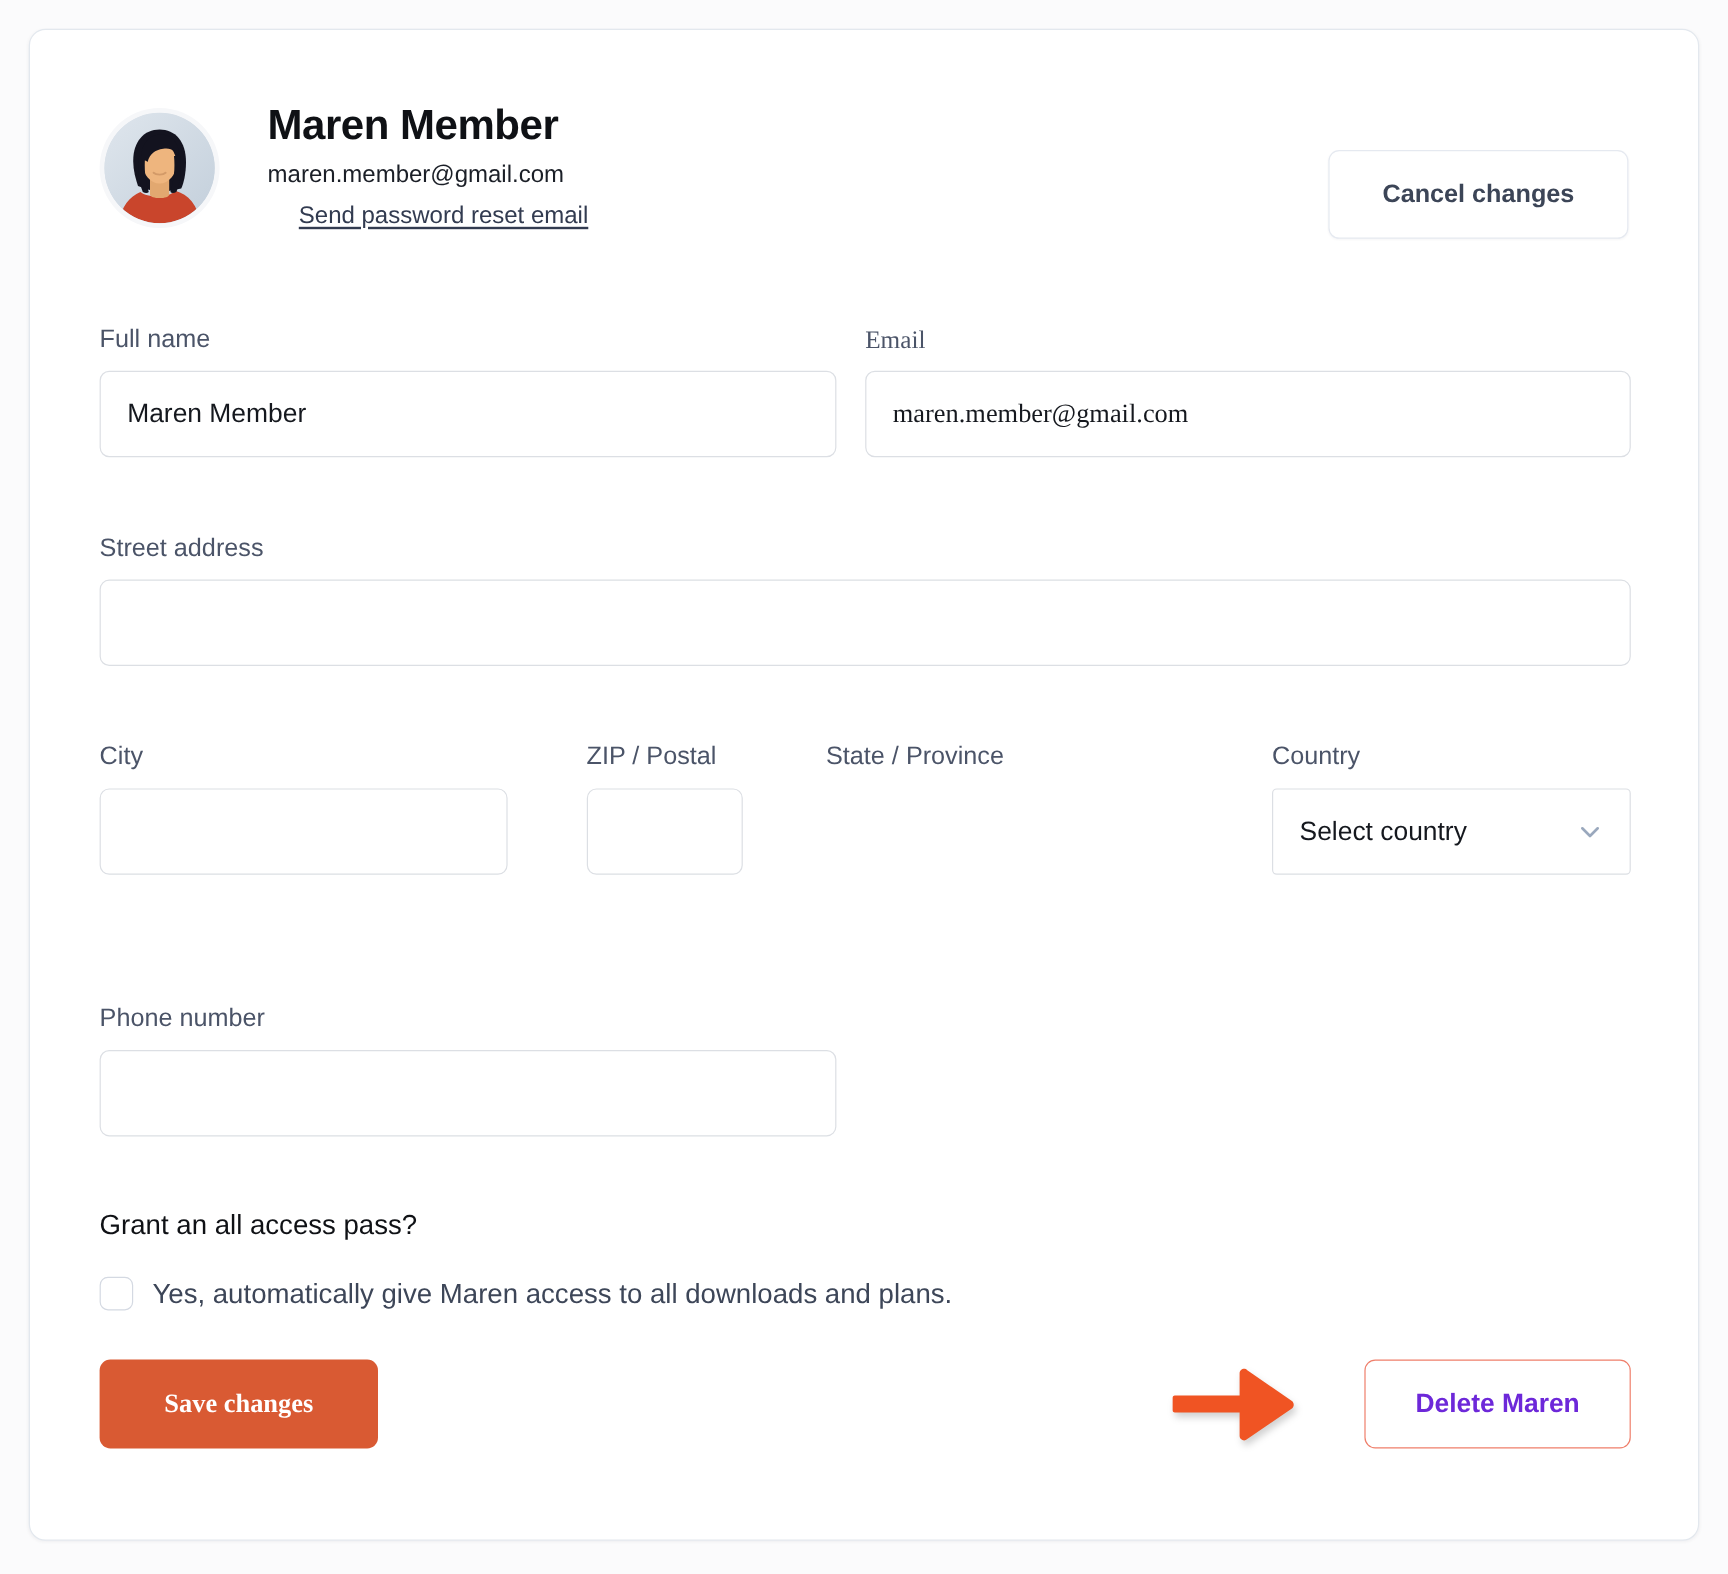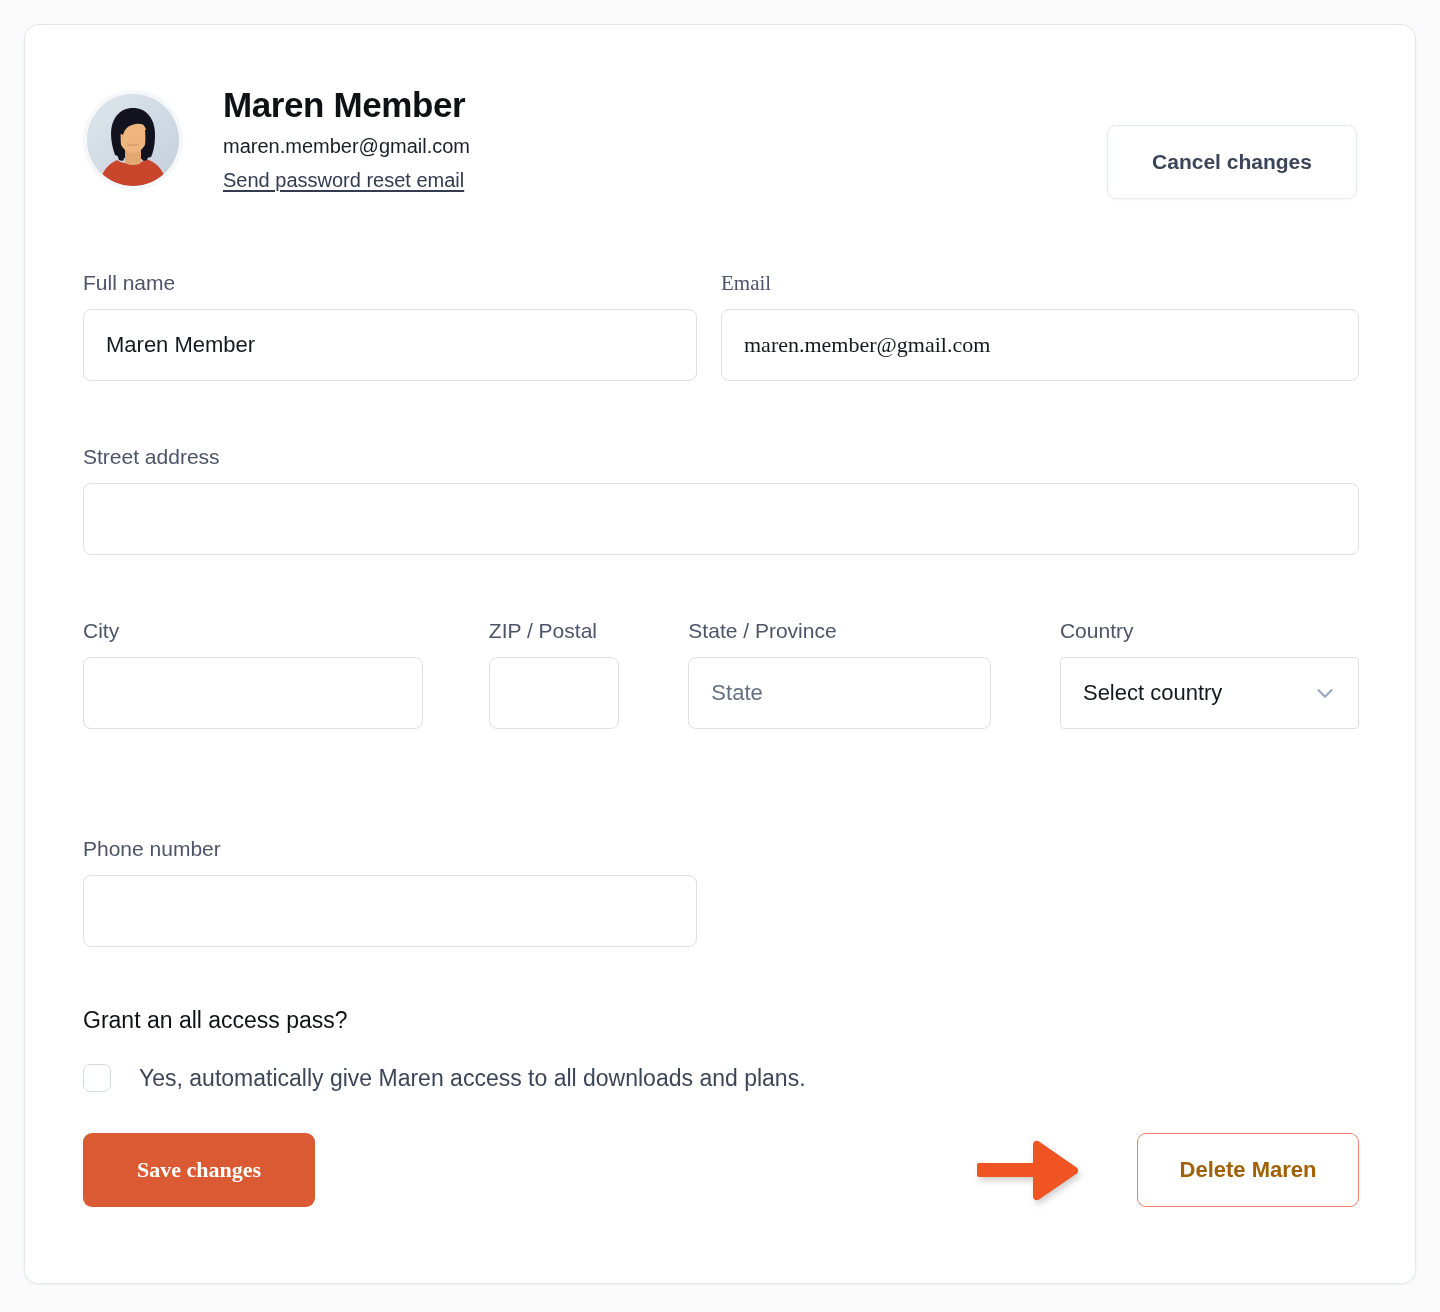--- a/index.html
+++ b/index.html
@@ -68,20 +68,21 @@
   .reset-link {
     display: inline-block;
     font-size: 20px;
     color: #323b50;
     line-height: 30px;
     margin-top: 4px;
     text-decoration: underline;
     text-underline-offset: 3px;
     cursor: pointer;
     white-space: nowrap;
+    margin-left: 26px;
   }
   .cancel-btn {
     position: absolute;
     right: 0; top: 42px;
     width: 250px; height: 74px;
     background: #ffffff;
     border: 1px solid #e5e9f0;
     border-radius: 9px;
     font-family: "Liberation Sans", sans-serif;
     font-size: 21px;
@@ -160,21 +161,21 @@
   .check-row { display: flex; align-items: center; }
   .checkbox {
     width: 28px; height: 28px;
     border: 1px solid #d4d9e2;
     border-radius: 7px;
     background: #fff;
     flex: none;
     cursor: pointer;
   }
   .check-label {
-    margin-left: 28px;
+    margin-left: 16px;
     font-size: 23px;
     color: #3d4658;
     line-height: 30px;
     white-space: nowrap;
   }
 
   
   .footer { position: absolute; left: 0; top: 1108px; width: 1276px; height: 78px; }
   .save-btn {
     position: absolute; left: 0; top: 0;
@@ -190,21 +191,21 @@
   }
   .delete-btn {
     position: absolute; right: 0; top: 0;
     width: 222px; height: 74px;
     background: #ffffff;
     border: 1px solid #ef7f6b;
     border-radius: 9px;
     font-family: "Liberation Sans", sans-serif;
     font-size: 22px;
     font-weight: 700;
-    color: #a16207;
+    color: #6d28d9;
     cursor: pointer;
   }
   .pointer-arrow {
     position: absolute;
     right: 278px; top: 3px;
     width: 104px; height: 68px;
     filter: drop-shadow(2px 4px 3px rgba(0,0,0,0.18));
   }
 </style>
 </head>
@@ -281,21 +282,20 @@
         <div class="input-box empty"></div>
       </div>
       <div class="sp1"></div>
       <div class="col-zip">
         <div class="field-label">ZIP / Postal</div>
         <div class="input-box empty"></div>
       </div>
       <div class="sp2"></div>
       <div class="col-state">
         <div class="field-label">State / Province</div>
-        <div class="input-box placeholder">State</div>
       </div>
       <div class="sp3"></div>
       <div class="col-country">
         <div class="field-label">Country</div>
         <div class="select-box">
           <span>Select country</span>
           <svg class="chevron" viewBox="0 0 24 24" fill="none">
             <path d="M5 9l7 7 7-7" stroke="#9aa8bd" stroke-width="2.4" stroke-linecap="round" stroke-linejoin="round"></path>
           </svg>
         </div>

